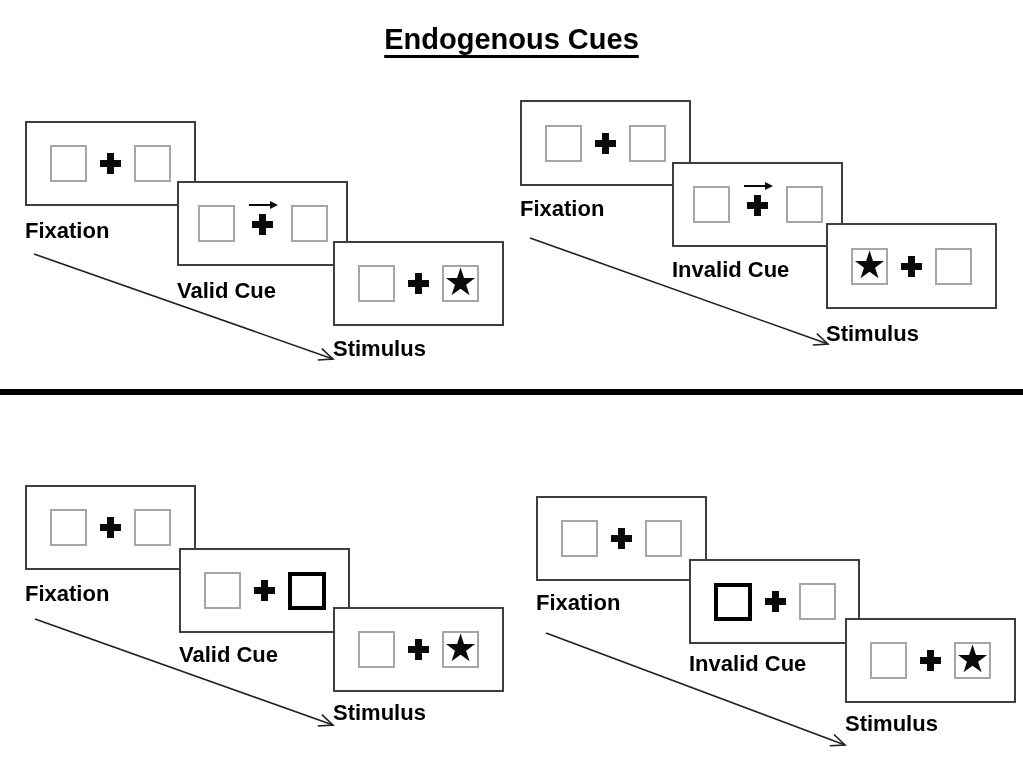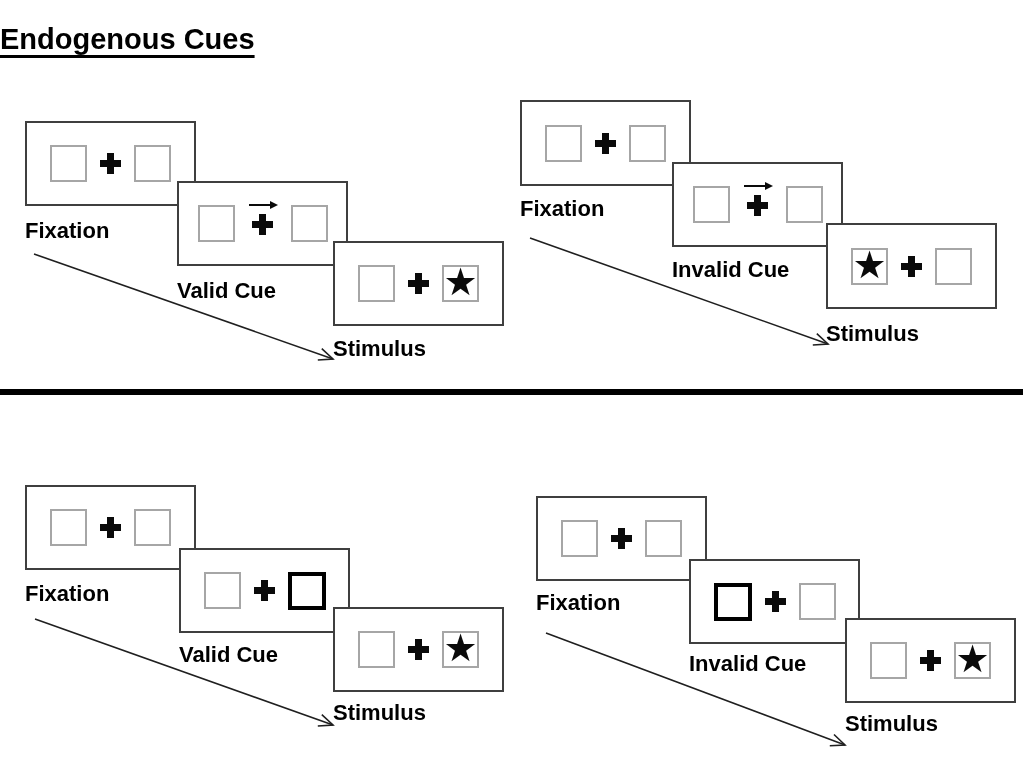--- a/index.html
+++ b/index.html
@@ -1,21 +1,21 @@
 <!DOCTYPE html>
 <html><head>
 <meta charset="utf-8">
 <style>
   html,body{margin:0;padding:0;background:#fff;}
   #canvas{
     position:relative;width:1023px;height:767px;background:#fff;overflow:hidden;
     font-family:"Liberation Sans",sans-serif;color:#000;
   }
   .title{
-    position:absolute;left:0;width:100%;text-align:left;
+    position:absolute;left:0;width:100%;text-align:center;
     font-size:29px;font-weight:bold;letter-spacing:0px;
     text-decoration:underline;text-decoration-thickness:3px;text-underline-offset:6px;
   }
   .t-endo{top:23px}
   .t-exo{top:412px}
   .divider{position:absolute;left:0;top:389px;width:1023px;height:6px;background:#000;}
   .panel{
     position:absolute;width:171px;height:85px;box-sizing:border-box;
     background:#fff;border:2px solid #3f3f3f;
     display:flex;align-items:center;justify-content:center;gap:13px;

